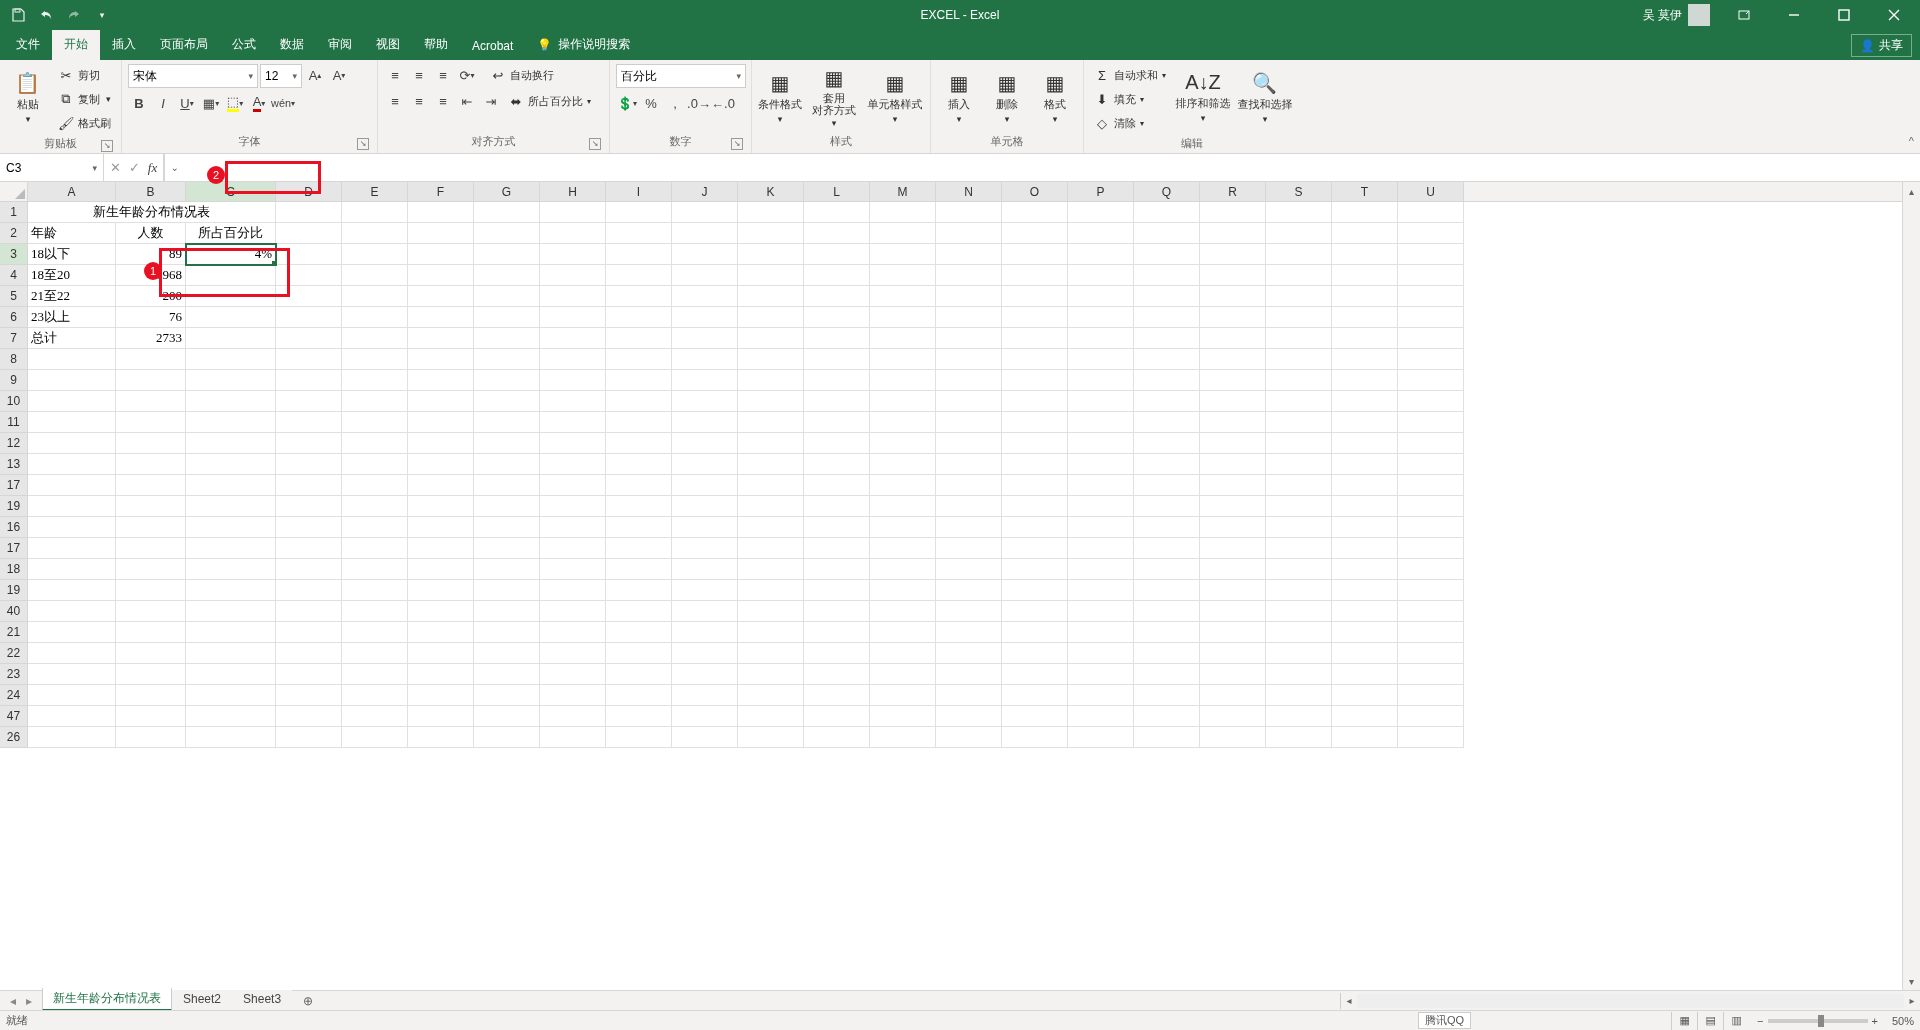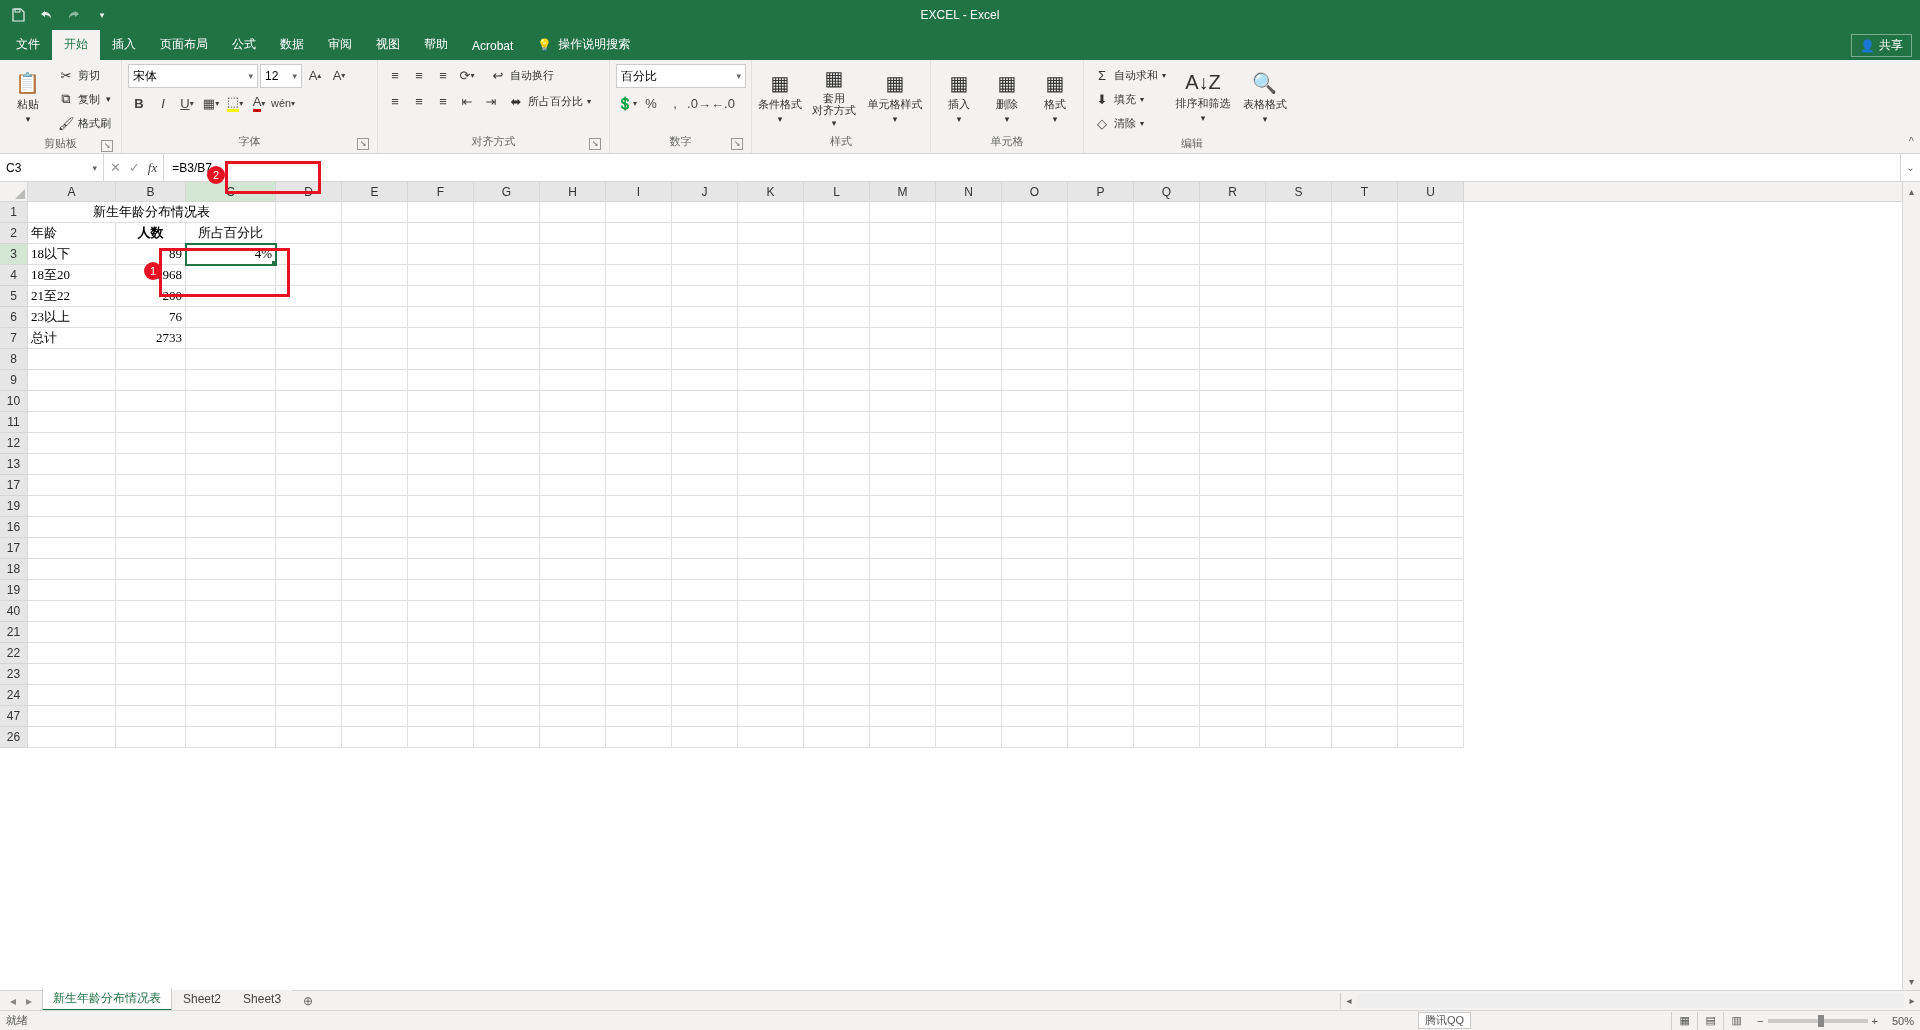--- a/index.html
+++ b/index.html
@@ -114,20 +114,47 @@
         </svg>
       </span>
     <span class="qbtn" style="opacity:.5">
         <svg width="14" height="14" viewBox="0 0 14 14">
           <path d="M8 3l4 3-4 3V7c-3 0-5 1-6 4 0-4 2-7 6-7z" fill="#fff"></path>
         </svg>
       </span>
     <span class="qbtn" style="font-size:9px">▾</span>
   </div>
   <div class="titlebar-center">EXCEL  -  Excel</div>
+  <div class="titlebar-right">
+    <div class="user">
+      <span>吴 莫伊</span>
+      <span class="avatar"></span>
+    </div>
+    <div class="winbtn">
+        <svg width="14" height="14" viewBox="0 0 14 14">
+          <rect x="2" y="3" width="10" height="8" fill="none" stroke="#fff"></rect>
+          <path d="M9 6l3-3" stroke="#fff"></path>
+        </svg>
+      </div>
+    <div class="winbtn">
+        <svg width="12" height="12">
+          <line x1="1" y1="6" x2="11" y2="6" stroke="#fff" stroke-width="1.4"></line>
+        </svg>
+      </div>
+    <div class="winbtn">
+        <svg width="12" height="12">
+          <rect x="1" y="1" width="10" height="10" fill="none" stroke="#fff" stroke-width="1.4"></rect>
+        </svg>
+      </div>
+    <div class="winbtn">
+        <svg width="12" height="12">
+          <path d="M1 1l10 10M11 1L1 11" stroke="#fff" stroke-width="1.4"></path>
+        </svg>
+      </div>
+  </div>
 </div>
 
 <div class="ribbon-tabs">
   <div class="tab">文件</div>
   <div class="tab active">开始</div>
   <div class="tab">插入</div>
   <div class="tab">页面布局</div>
   <div class="tab">公式</div>
   <div class="tab">数据</div>
   <div class="tab">审阅</div>
@@ -322,41 +349,38 @@
             <span style="font-size:8px">▾</span>
           </div>
       </div>
       <div class="bigbtn" style="width:58px">
           <span class="glyph">A↓Z</span>
           <span>排序和筛选</span>
           <span style="font-size:9px">▾</span>
         </div>
       <div class="bigbtn" style="width:58px">
           <span class="glyph">🔍</span>
-          <span>表格格式</span>
+          <span>查找和选择</span>
           <span style="font-size:9px">▾</span>
         </div>
     </div>
     <div class="group-label"><span>编辑</span></div>
   </div>
   <span class="collapse-caret">^</span>
 </div>
 
 <div class="formula-bar">
   <div class="namebox">
     <span>C3</span>
     <span class="caret">▾</span>
   </div>
   <div class="fb-btns">
     <span>✕</span>
     <span>✓</span>
     <span class="fx">fx</span>
-  </div>
-  <div class="formula-input">
-    <span>=B3/B7</span>
   </div>
   <div class="formula-expand">⌄</div>
 </div>
 
 <div class="ann-box" style="left:225px; top:161px; width:96px; height:33px;"></div>
 <div class="ann-badge" style="left:207px; top:166px;">
     <span>2</span>
   </div>
 <div class="ann-box" style="left:159px; top:248px; width:131px; height:49px;"></div>
 <div class="ann-badge" style="left:144px; top:262px;">
@@ -408,21 +432,21 @@
         <div class="cell " style="width: 66px;"></div>
         <div class="cell " style="width: 66px;"></div>
         <div class="cell " style="width: 66px;"></div>
         <div class="cell " style="width: 66px;"></div>
         <div class="cell " style="width: 66px;"></div>
         <div class="cell " style="width: 66px;"></div>
       </div>
       <div class="gridrow">
         <div class="rowhdr">2</div>
         <div class="cell " style="width: 88px;">年龄</div>
-        <div class="cell center" style="width: 70px; font-weight: bold;">人数</div>
+        <div class="cell center" style="width: 70px;">人数</div>
         <div class="cell center" style="width: 90px;">所占百分比</div>
         <div class="cell " style="width: 66px;"></div>
         <div class="cell " style="width: 66px;"></div>
         <div class="cell " style="width: 66px;"></div>
         <div class="cell " style="width: 66px;"></div>
         <div class="cell " style="width: 66px;"></div>
         <div class="cell " style="width: 66px;"></div>
         <div class="cell " style="width: 66px;"></div>
         <div class="cell " style="width: 66px;"></div>
         <div class="cell " style="width: 66px;"></div>

